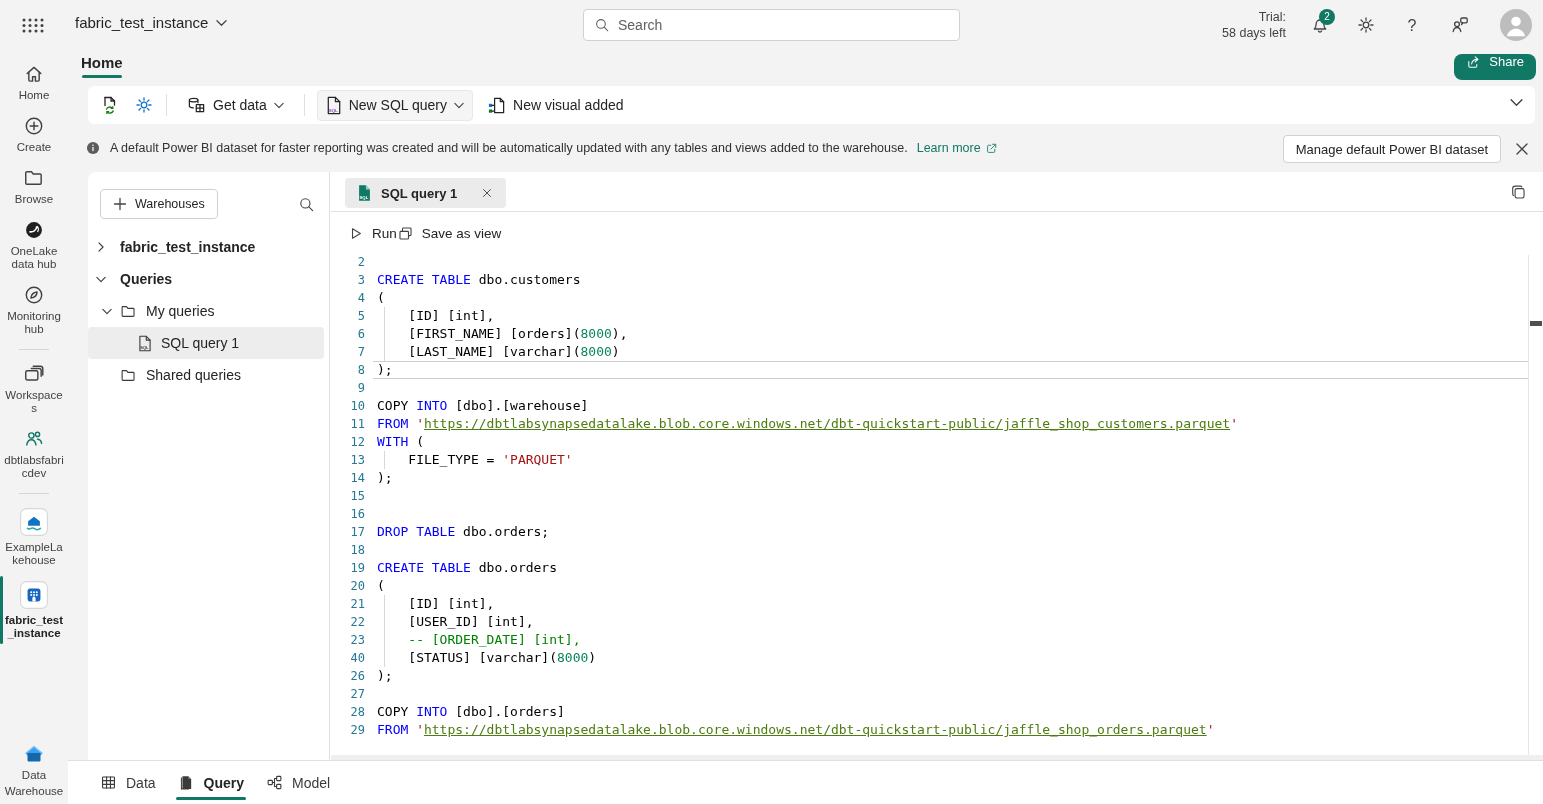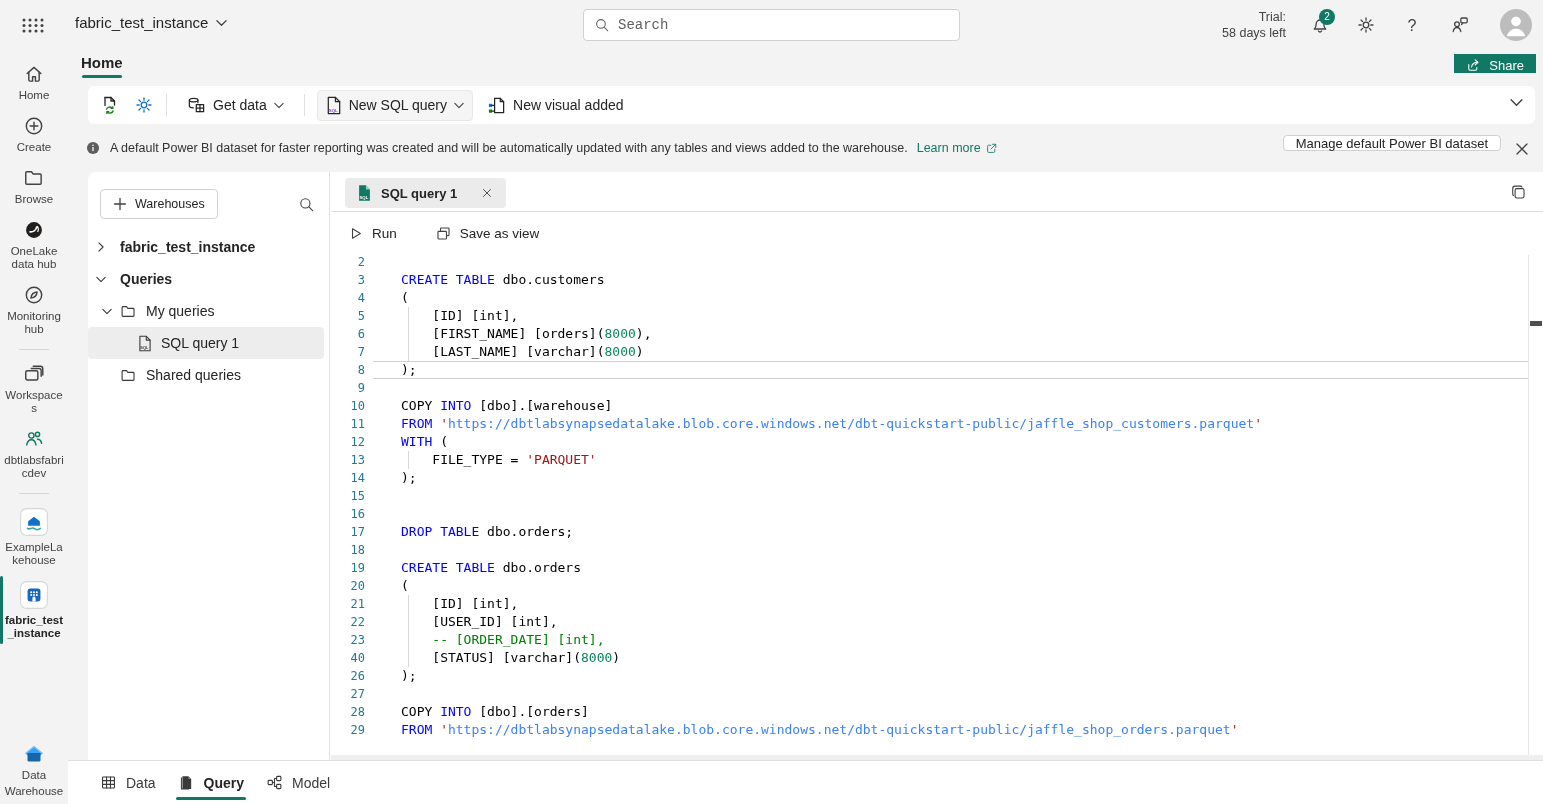--- a/index.html
+++ b/index.html
@@ -7,48 +7,48 @@
   body{position:relative;font-family:"Liberation Sans","DejaVu Sans",sans-serif;background:#f3f3f3;color:#242424;overflow:hidden;font-size:13px}
   .ic{display:inline-flex;align-items:center;justify-content:center;flex:none}
   .ic svg{display:block;width:100%;height:100%}
   
   #topbar{position:absolute;left:0;top:0;width:1543px;height:50px;background:#f3f3f3;display:flex;align-items:center}
   #waffle{position:absolute;left:22px;top:18px;width:22px;height:15px;cursor:pointer}
   #ws-switcher{position:absolute;left:75px;top:14px;display:flex;align-items:center;gap:8px;font-size:15px;cursor:pointer}
   #ws-switcher .chev{width:11px;height:8px;color:#424242}
   #search-box{position:absolute;left:583px;top:9px;width:377px;height:32px;background:#fff;border:1px solid #d1d1d1;border-radius:4px;display:flex;align-items:center;padding:0 10px;gap:8px}
   #search-box .ic{width:16px;height:16px;color:#616161}
-  #search-box input{border:0;outline:0;flex:1;font-size:14px;color:#242424;font-family:Liberation Mono, monospace;background:transparent}
+  #search-box input{border:0;outline:0;flex:1;font-size:14px;color:#242424;font-family:Liberation Sans, sans-serif;background:transparent}
   #search-box input::placeholder{color:#616161}
   #trial{position:absolute;right:257px;top:9px;text-align:right;font-size:12.5px;color:#424242;line-height:16px}
   .top-ic{position:absolute;top:15px;width:20px;height:20px;color:#424242;cursor:pointer}
   #bell{right:213px}#tgear{right:167px}#help{right:121px}#feedback{right:73px}
   #badge{position:absolute;right:-8px;top:-7px;min-width:16px;height:16px;background:#117865;color:#fff;border-radius:8px;font-size:10px;display:flex;align-items:center;justify-content:center;padding:0 4px}
   #avatar{position:absolute;right:11px;top:9px;width:32px;height:32px;border-radius:50%;background:#bdbdbd;cursor:pointer;overflow:hidden}
   
   #homerow{position:absolute;left:68px;top:50px;right:0;height:36px}
   #home-tab{position:absolute;left:13px;top:4px;font-size:15px;font-weight:700;cursor:pointer}
   #home-tab::after{content:'';position:absolute;left:1px;right:1px;bottom:-7px;height:3px;border-radius:2px;background:#117865}
-  #share-btn{position:absolute;right:7px;top:4px;height:19px;background:#117865;color:#fff;border-radius:0;display:flex;align-items:flex-end;gap:7px;padding:0 12px;font-size:13px;cursor:pointer}
+  #share-btn{position:absolute;right:7px;top:4px;height:26px;background:#117865;color:#fff;border-radius:8px;display:flex;align-items:flex-start;gap:7px;padding:0 12px;font-size:13px;cursor:pointer}
   #share-btn .ic{width:16px;height:16px;color:#fff}
   
   #ribbon{position:absolute;left:88px;top:86px;right:8px;height:38px;background:#fff;border-radius:6px;display:flex;align-items:center;padding-left:12px}
   .rb-ic{width:20px;height:20px;cursor:pointer}
   .rb-div{width:1px;height:22px;background:#e0e0e0;margin:0 12px}
   .rb-btn{display:flex;align-items:center;gap:7px;cursor:pointer;font-size:14px;padding:5px 8px;border-radius:4px}
   .rb-btn .chev{width:10px;height:7px;color:#424242}
   #new-sql-btn{background:#f5f5f5;border:1px solid #e8e8e8}
   #ribbon-chev{position:absolute;right:12px;top:12px;width:13px;height:9px;color:#424242;cursor:pointer}
   
   #banner{position:absolute;left:0;top:126px;right:0;height:46px}
   #banner .msg{position:absolute;left:85px;top:14px;display:flex;align-items:center;gap:9px;font-size:12.5px;color:#323130}
   #banner .ic.info{width:16px;height:16px}
   #learn-more{color:#117865;text-decoration:none;cursor:pointer;display:inline-flex;align-items:center;gap:4px}
   #learn-more .ic{width:13px;height:13px}
-  #manage-btn{position:absolute;right:42px;top:9px;height:16px;background:#fff;border:1px solid #d1d1d1;border-radius:4px;padding:0 12px;font-size:13px;display:flex;align-items:center;cursor:pointer}
+  #manage-btn{position:absolute;right:42px;top:9px;height:28px;background:#fff;border:1px solid #d1d1d1;border-radius:4px;padding:0 12px;font-size:13px;display:flex;align-items:center;cursor:pointer}
   #banner-close{position:absolute;right:11px;top:13px;width:20px;height:20px;color:#424242;cursor:pointer}
   
   #rail{position:absolute;left:0;top:50px;width:68px;bottom:0;background:#f3f3f3;display:flex;flex-direction:column;align-items:center}
   .rail-item{position:relative;width:68px;display:flex;flex-direction:column;align-items:center;gap:4px;margin-top:13px;cursor:pointer}
   .rail-item .ic{width:22px;height:22px;color:#424242}
   .rail-item .lbl{font-size:11.5px;color:#424242;text-align:center;line-height:13px;width:62px;overflow-wrap:anywhere}
   .rail-item.sel .lbl{font-weight:700;color:#242424}
   .rail-item.sel::before{content:'';position:absolute;left:0;top:-4px;bottom:-4px;width:3px;border-radius:2px;background:#117865}
   .rail-div{width:30px;height:1px;background:#d6d6d6;margin-top:13px}
   .rail-item.tile .ic{width:30px;height:30px}
@@ -72,32 +72,32 @@
   .tree-row.sel{background:#ededed;border-radius:4px}
   .tree-row .bold{font-weight:700}
   
   #main{position:absolute;left:243px;top:0;right:0;height:100%}
   #tabstrip{position:absolute;left:0;top:0;right:0;height:40px;border-bottom:1px solid #e0e0e0}
   #qtab{position:absolute;left:14px;top:6px;height:30px;background:#ebebeb;border-radius:4px;display:flex;align-items:center;gap:9px;padding:0 12px;cursor:pointer}
   #qtab .sqlic{width:15px;height:18px;color:#117865}
   #qtab .name{font-size:13px;font-weight:700}
   #qtab .x{width:14px;height:14px;color:#424242;margin-left:14px}
   #copy-btn{position:absolute;right:16px;top:12px;width:17px;height:17px;color:#424242;cursor:pointer}
-  #cmdbar{position:absolute;left:0;top:41px;right:0;height:40px;display:flex;align-items:center;padding-left:16px;gap:38px}
+  #cmdbar{position:absolute;left:0;top:41px;right:0;height:40px;display:flex;align-items:center;padding-left:16px;}
   .cmd{display:flex;align-items:center;gap:8px;font-size:13.5px;cursor:pointer}
   .cmd .ic{width:17px;height:17px;color:#424242}
   
   #code{position:absolute;left:0;top:81px;right:0;bottom:0;overflow:hidden}
   .code-line{position:relative;display:flex;height:18px;line-height:18px;font-family:"DejaVu Sans Mono","Liberation Mono",monospace;font-size:13px;cursor:text}
   .line-num{width:34px;text-align:right;color:#237893;font-size:12px;flex:none;font-family:"DejaVu Sans Mono",monospace}
-  .line-code{margin-left:36px;white-space:pre;position:relative}
+  .line-code{margin-left:12px;white-space:pre;position:relative}
   .guide{position:absolute;left:7px;top:0;height:18px;border-left:1px solid #d8d8d8}
   .code-line.current::after{content:'';position:absolute;left:42px;right:14px;top:0;bottom:0;border-top:1px solid #cfcfcf;border-bottom:1px solid #cfcfcf;pointer-events:none}
   .tok-kw{color:#0000ff}.tok-pl{color:#000}.tok-num{color:#098658}.tok-str{color:#a31515}
-  .tok-url{color:#3b82f6;}.tok-com{color:#008000}
+  .tok-url{color:#4d7c0f;text-decoration:underline}.tok-com{color:#008000}
   #vtrack{position:absolute;right:14px;top:83px;bottom:5px;width:1px;background:#e6e6e6}
   #ruler-mark{position:absolute;right:1px;top:149px;width:12px;height:5px;background:#4f4f4f;cursor:pointer}
   #hscroll{position:absolute;left:0;right:0;bottom:0;height:5px;background:#efefef}
   
   #statusbar{position:absolute;left:68px;right:0;top:760px;height:44px;background:#fff;border-top:1px solid #e0e0e0;display:flex;align-items:center;padding-left:30px;gap:18px}
   .stab{position:relative;display:flex;align-items:center;gap:9px;height:100%;padding:0 2px;font-size:14px;color:#3b3a39;cursor:pointer}
   .stab .ic{width:17px;height:17px;color:#3b3a39}
   .stab.active{font-weight:700;color:#242424}
   .stab.active::after{content:'';position:absolute;left:0;right:0;bottom:4px;height:3px;border-radius:2px;background:#117865}
 </style>

